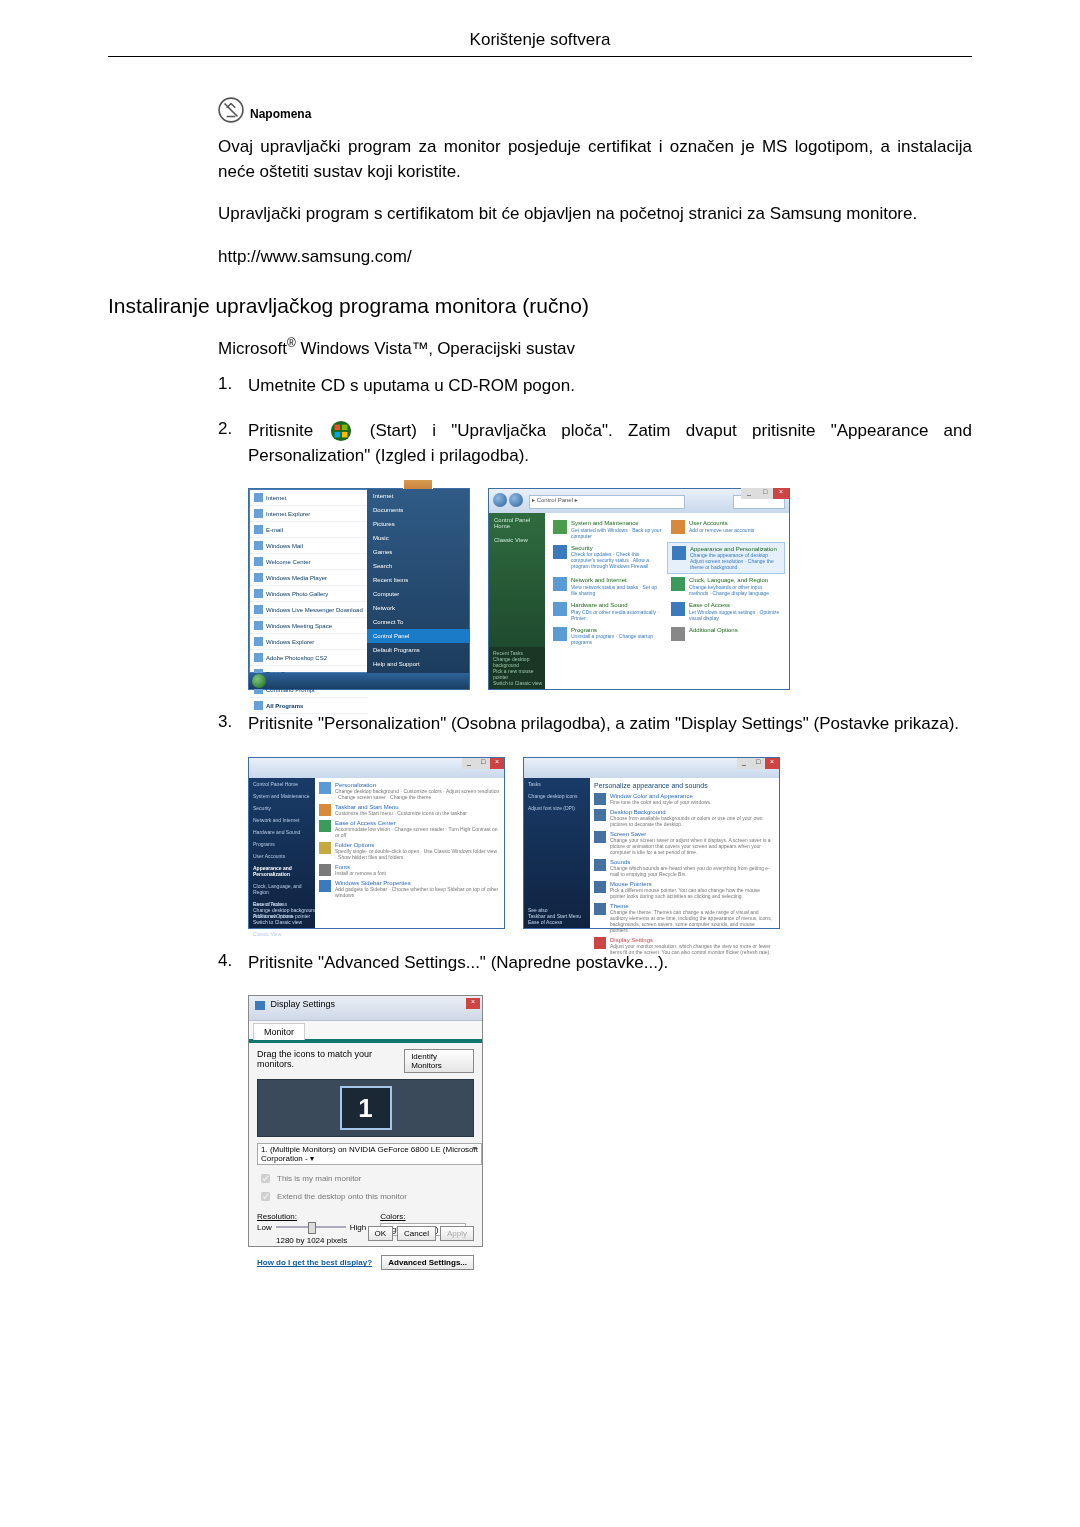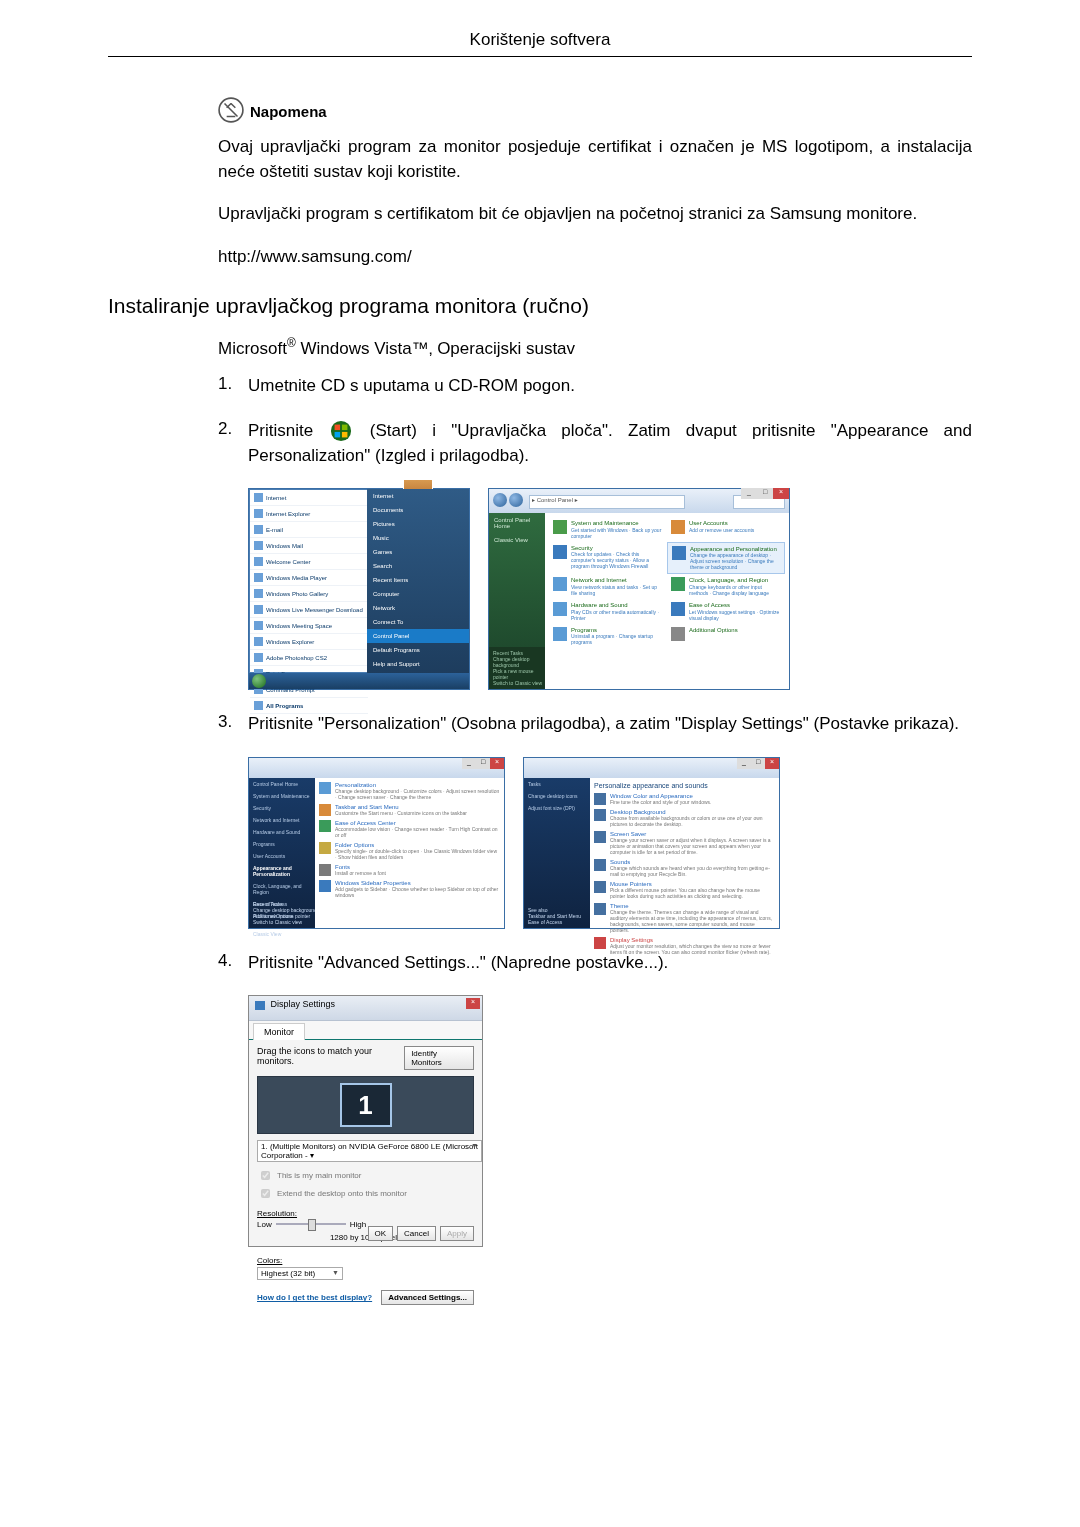--- a/index.html
+++ b/index.html
@@ -33,21 +33,21 @@
     align-items: flex-end;
     margin-bottom: 12px;
   }
   .note-icon-svg {
     width: 26px;
     height: 26px;
     margin-right: 6px;
   }
   .note-label {
     font-weight: bold;
-    font-size: 15px;
+    font-size: 12px;
   }
   .para {
     margin-bottom: 18px;
   }
   .url {
     margin-bottom: 24px;
   }
   .section-heading {
     font-size: 21px;
     font-weight: normal;
@@ -320,21 +320,21 @@
   }
   .ss-display .ds-title .wb-btns {
     position: absolute; right: 2px; top: 2px; display:flex;
   }
   .ss-display .ds-title .wb-btns span {
     width: 14px; height: 11px; background: #c44; color:#fff; font-size:7px; text-align:center;
   }
   .ss-display .ds-tab {
     height: 18px;
     background: #f7f7f7;
-    border-bottom: 1px solid #0f766e;
+    border-bottom: 4px solid #0f766e;
   }
   .ss-display .ds-tab-inner {
     display: inline-block;
     padding: 3px 10px 3px 10px;
     font-size: 9px;
     background: #fff;
     border: 1px solid #ccc;
     border-bottom: none;
     margin-left: 4px;
     margin-top: 2px;
@@ -392,21 +392,20 @@
     display: flex; align-items: center; gap: 4px;
     font-size: 8px; color: #777;
     margin-bottom: 3px;
   }
   .ss-display .ds-ck input {
     width: 9px; height: 9px;
   }
   .ss-display .ds-cols {
     display: flex; gap: 14px;
     margin-top: 8px;
-    flex-direction: column;
   }
   .ss-display .ds-col {
     font-size: 8px;
   }
   .ss-display .ds-col u {
     text-decoration: underline;
   }
   .ss-display .ds-slider-row {
     display: flex; align-items: center; gap: 4px;
     font-size: 8px;

